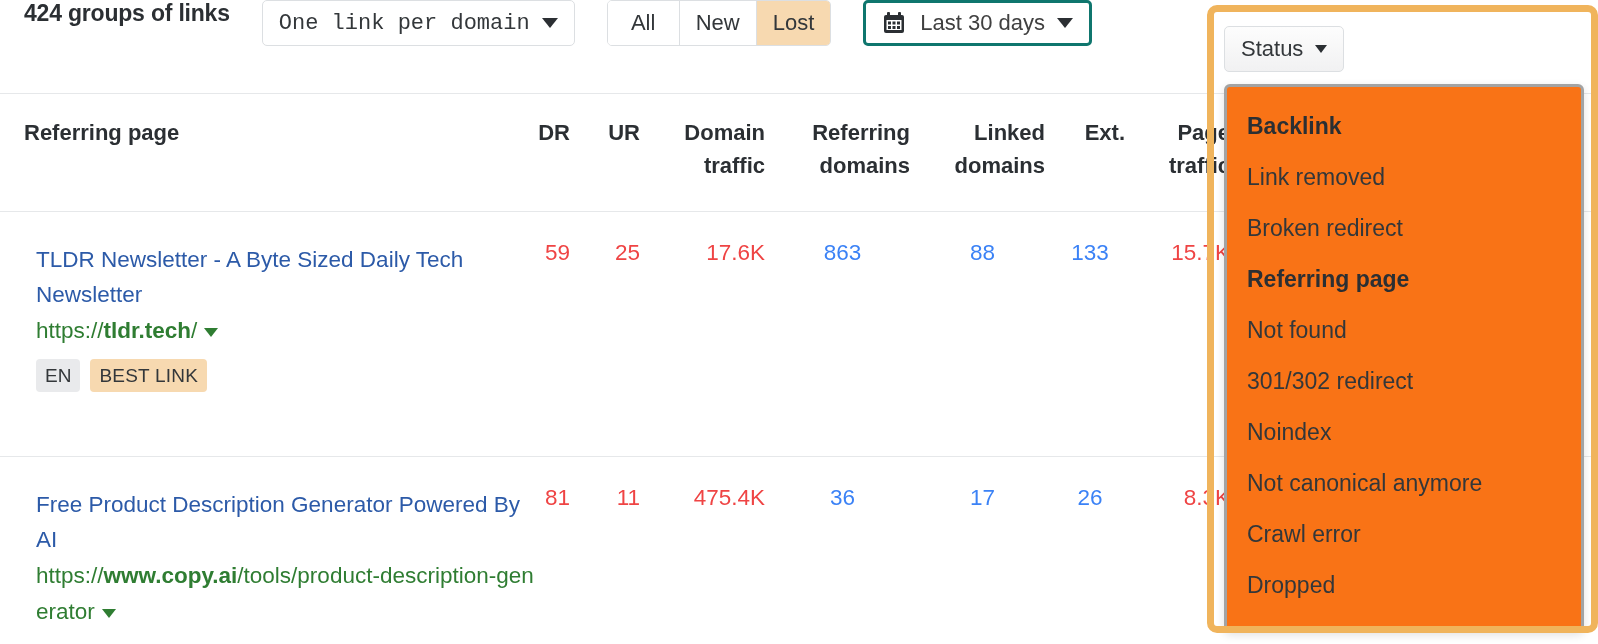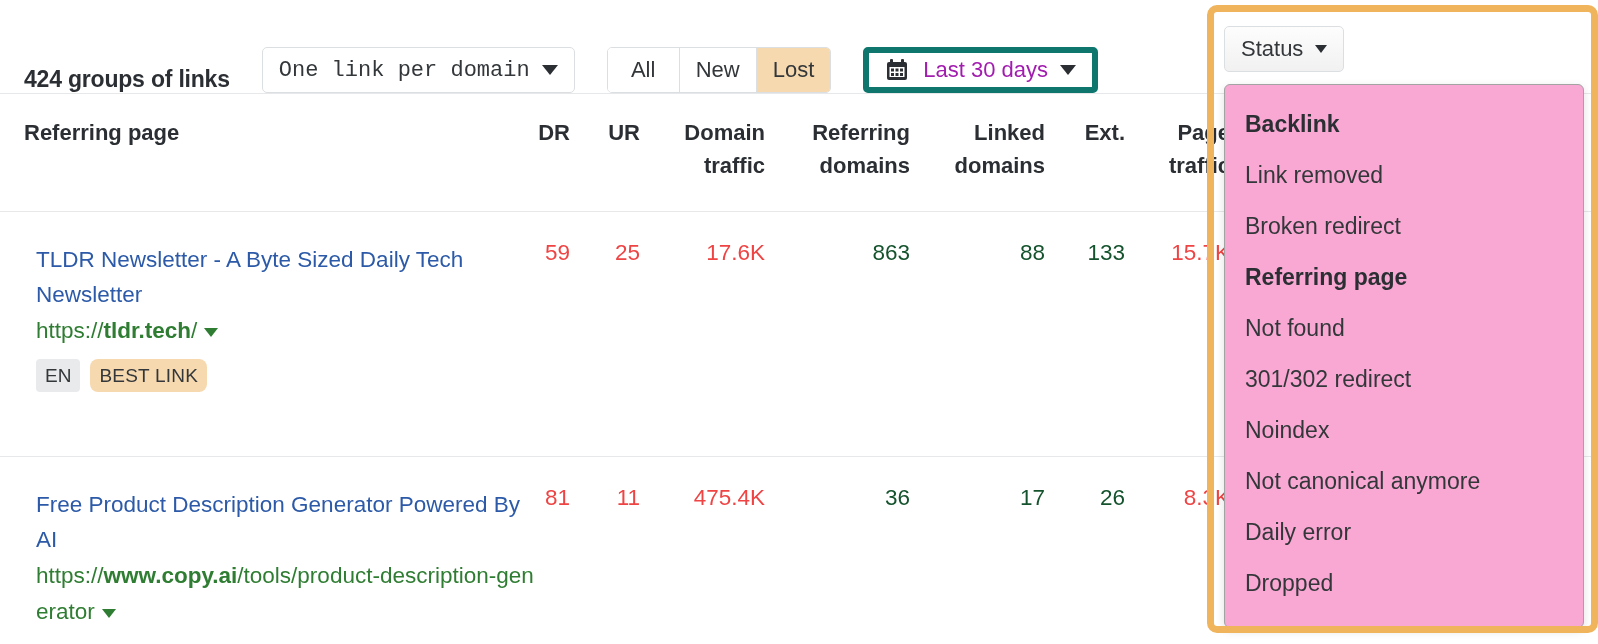--- a/index.html
+++ b/index.html
@@ -15,21 +15,21 @@
     color: #33373a;
     -webkit-font-smoothing: antialiased;
   }
 
   
   .toolbar {
     position: absolute;
     top: 0; left: 0;
     width: 1598px; height: 94px;
     display: flex;
-    align-items: flex-end;
+    align-items: flex-start;
     padding-left: 24px;
     border-bottom: 1px solid #e6e8ea;
     background: #fff;
   }
   .count-label {
     font-size: 23px;
     font-weight: bold;
     color: #2b2f33;
     white-space: nowrap;
     letter-spacing: -0.2px;
@@ -82,28 +82,28 @@
     background: #fff;
     border-right: 1px solid #dcdfe2;
     white-space: nowrap;
   }
   .segmented .seg:last-child { border-right: none; }
   .segmented .seg.active { background: #f7d9b0; }
 
   .date-btn {
     margin-left: 32px;
     height: 46px;
-    border: 6px solid #0f766e;
+    border: 3px solid #0f766e;
     border-radius: 5px;
     background: #fff;
     display: flex;
     align-items: center;
     padding: 0 16px;
     font-size: 22px;
-    color: #a21caf;
+    color: #404040;
     white-space: nowrap;
   }
   .cal-icon {
     display: inline-flex;
     margin-right: 14px;
     width: 24px; height: 24px;
   }
 
   .status-btn {
     position: absolute;
@@ -188,31 +188,31 @@
   }
   .badge {
     font-size: 19px;
     line-height: 1;
     padding: 7px 9px;
     border-radius: 4px;
     color: #33373a;
     white-space: nowrap;
   }
   .badge.lang { background: #e9eaec; }
-  .badge.best { background: #f7d9b0; letter-spacing: 0.2px; border-radius: 8px; }
+  .badge.best { background: #f7d9b0; letter-spacing: 0.2px; }
 
   .num {
     position: absolute;
     top: 28px;
     font-size: 22.5px;
     color: #ef4444;
     text-align: right;
     white-space: nowrap;
   }
-  .num.link { color: #14532d; }
+  .num.link { color: #3b82f6; text-align: center; }
 
   
   .frag {
     position: absolute;
     font-size: 22.5px;
     white-space: nowrap;
     line-height: 35px;
   }
   .frag.blue { color: #2c5aa8; }
   .frag.green { color: #2f7d32; }
@@ -244,22 +244,22 @@
     pointer-events: none;
     z-index: 40;
   }
 
   
   .menu {
     position: absolute;
     left: 1224px;
     top: 84px;
     width: 360px;
-    background: #f9a8d4;
-    border: 1px solid #a3a3a3;
+    background: #f97316;
+    border: 3px solid #a3a3a3;
     border-radius: 6px;
     box-shadow: 0 3px 10px rgba(0,0,0,0.12);
     padding: 14px 11px 18px 0;
     z-index: 35;
   }
   .menu-item {
     font-size: 23px;
     line-height: 51px;
     height: 51px;
     padding: 0 0 0 20px;
@@ -382,17 +382,17 @@
 
 <div class="menu">
   <div class="menu-item group">Backlink</div>
   <div class="menu-item">Link removed</div>
   <div class="menu-item">Broken redirect</div>
   <div class="menu-item group">Referring page</div>
   <div class="menu-item">Not found</div>
   <div class="menu-item">301/302 redirect</div>
   <div class="menu-item">Noindex</div>
   <div class="menu-item">Not canonical anymore</div>
-  <div class="menu-item">Daily error</div>
+  <div class="menu-item">Crawl error</div>
   <div class="menu-item">Dropped</div>
 </div>
 
 <div class="highlight-box" style="border: 7px solid rgb(240, 180, 92);"></div>
 
 </body></html>

